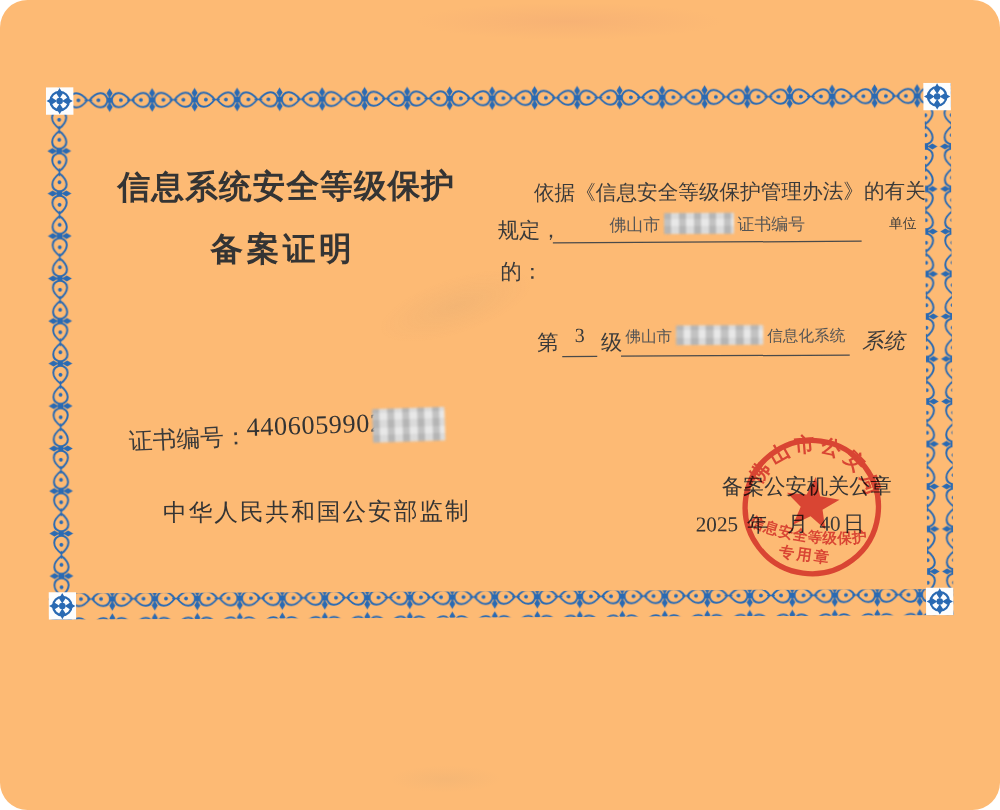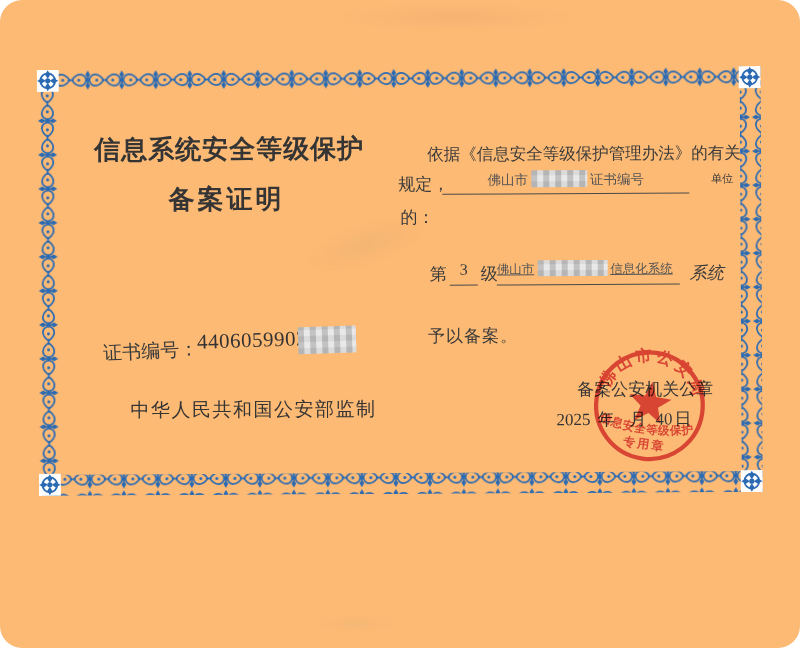--- a/index.html
+++ b/index.html
@@ -17,21 +17,21 @@
   
   .basis{left:428px;top:144px;font-size:16.5px;color:#3a3a3a;}
   .rulepre{left:399px;top:173px;font-size:17px;color:#3a3a3a;text-align:right;}
   .unitline{left:443px;top:171px;width:247px;text-align:center;font-size:13.5px;color:#555;}
   .unitlabel{left:700px;top:173px;font-size:11px;color:#3a3a3a;margin-left:12px;}
   .possessive{left:401px;top:206px;font-size:17px;color:#3a3a3a;}
   .uline{position:absolute;height:1px;background:#4a4a4a;}
   .gradepre{left:430px;top:263px;font-size:17px;color:#3a3a3a;}
   .gradeval{left:450px;top:261px;width:28px;text-align:center;font-size:16px;color:#3a3a3a;}
   .gradepost{left:481px;top:263px;font-size:17px;color:#3a3a3a;}
-  .sysline{left:497px;top:261px;width:183px;text-align:left;font-size:12.5px;color:#555;text-decoration:underline;}
+  .sysline{left:497px;top:261px;width:183px;text-align:center;font-size:12.5px;color:#555;}
   .syslabel{left:690px;top:263px;font-size:17px;color:#3a3a3a;font-style:italic;}
   .filing{left:428px;top:325px;font-size:17px;color:#3a3a3a;letter-spacing:1px;}
   
   .certlabel{left:103px;top:337px;font-size:19px;color:#3a3a3a;transform:rotate(-2.5deg);}
   .certval{left:197px;top:327px;font-size:21px;color:#333;letter-spacing:.5px;transform:rotate(-1.6deg);}
   .issuer{left:130px;top:396px;font-size:19px;letter-spacing:1.5px;color:#343434;}
   
   .sealcaption{left:577px;top:379px;font-size:17px;color:#343434;z-index:1;}
   .dateline{left:556px;top:409px;font-size:17px;color:#343434;z-index:1;}
   .dateline span{display:inline-block;text-align:right;}
@@ -121,21 +121,20 @@
     <div class="abs possessive">的：</div>
 
     <div class="abs gradepre">第</div>
     <div class="abs gradeval">3</div>
     <div class="uline" style="left:450px;top:285px;width:28px;"></div>
     <div class="abs gradepost">级</div>
     <div class="abs sysline"><span>佛山市</span><span class="mosaic sys"></span><span>信息化系统</span></div>
     <div class="uline" style="left:497px;top:285px;width:183px;"></div>
     <div class="abs syslabel">系统</div>
 
-    <div class="abs filing">予以备案。</div>
 
     <div class="abs sealcaption">备案公安机关公章</div>
     <div class="abs dateline">
       <span class="d-year">2025</span><span class="d-ylab">年</span><span class="d-mlab">月</span><span class="d-day">40</span><span>日</span>
     </div>
 
     <svg class="seal" viewBox="0 0 130 130">
       <g transform="rotate(8 65 65)">
         <circle cx="65" cy="65" r="55" fill="none" stroke="#d63c2e" stroke-width="4.4"></circle>
         <path id="sealTop" d="M 22,81 A 46,46 0 1 1 108,81" fill="none"></path>

